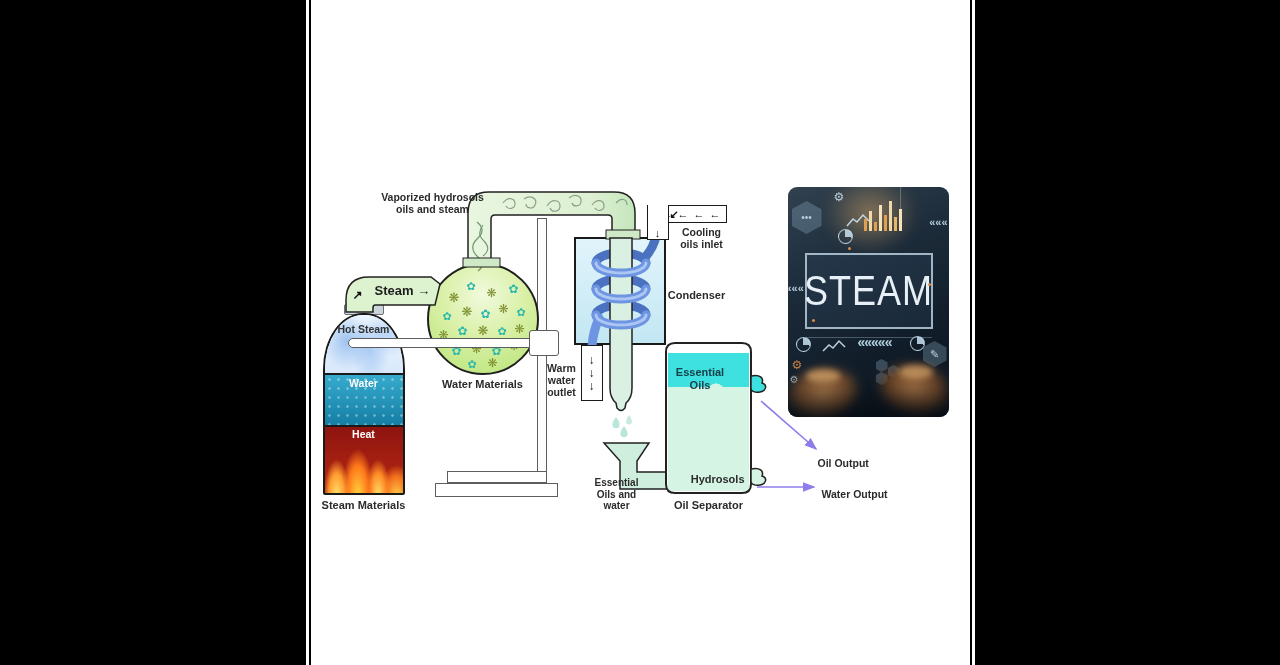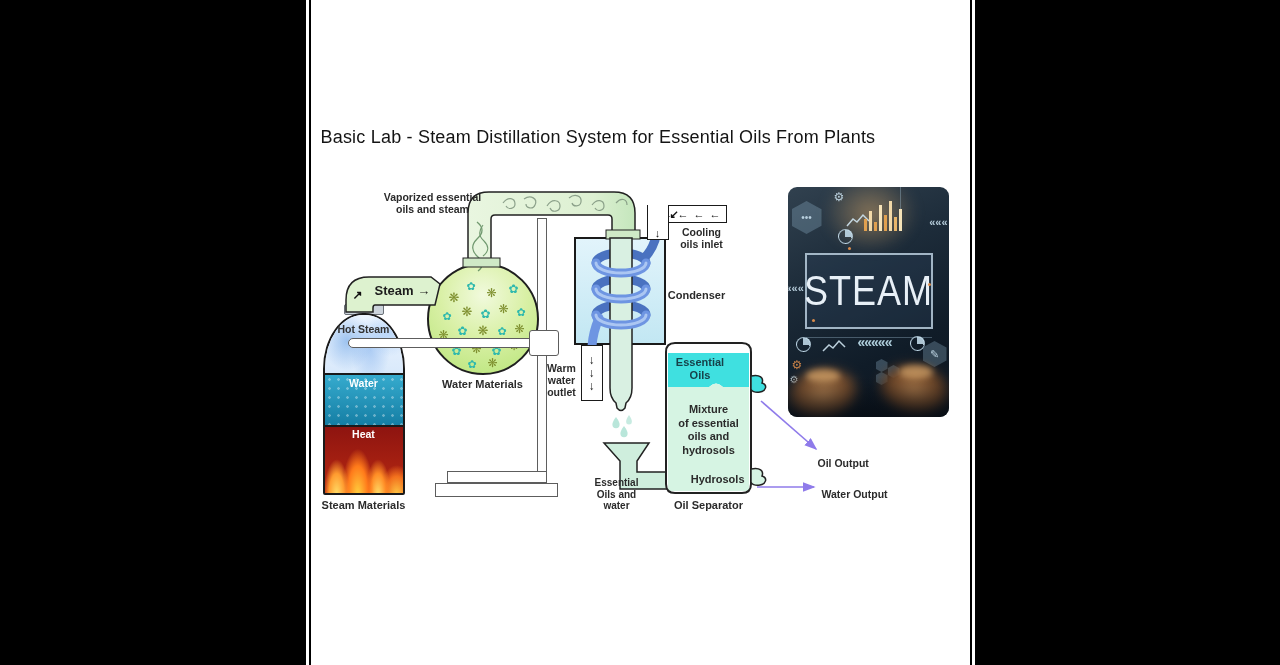--- a/index.html
+++ b/index.html
@@ -65,21 +65,21 @@
   .outlet { left:270px; top:345px; width:22px; height:56px; background:#fff; border:1.6px solid #1a1a1a;
             display:flex; flex-direction:column; align-items:center; justify-content:center; gap:1px; }
   .outlet .arr { font-size:12px; }
 
   
   .vapor-lbl { left:58px; top:191px; width:128px; }
   .cool-lbl { left:358px; top:226px; width:66px; }
   .cond-lbl { left:356px; top:289px; width:60px; text-align:center; }
   .warm-lbl { left:234px; top:362px; width:34px; text-align:center; }
   .funnel-lbl { left:272px; top:477px; width:68px; font-size:10px; }
-  .sep-oils-lbl { left:357px; top:356px; width:65px; color:#17414a; }
+  .sep-oils-lbl { left:357px; top:366px; width:65px; color:#17414a; }
   .sep-mix-lbl { left:357px; top:403px; width:82px; line-height:1.23; }
   .sep-hyd-lbl { left:368px; top:473px; width:66px; text-align:right; }
   .sep-lbl { left:350px; top:499px; width:96px; }
   .steam-lbl { left:64px; top:283px; font-size:13px; font-weight:600; color:#1c1c1c; }
   .steam-arr-up { left:42px; top:288px; font-size:12px; font-weight:700; color:#111; }
   .oil-out-lbl { left:507px; top:457px; font-size:10.5px; }
   .water-out-lbl { left:511px; top:488px; font-size:10.5px; }
 
   svg.diagram { position:absolute; left:0; top:0; pointer-events:none; }
 
@@ -110,21 +110,20 @@
   .ph-vig { position:absolute; left:0; bottom:0; width:100%; height:40px;
             background:linear-gradient(rgba(5,10,16,0), rgba(5,10,16,.7)); }
 </style>
 </head>
 <body>
 
 <div class="stage">
  <div class="slide-wrap">
   <div class="slide">
 
-    <div class="title">Basic Lab - Steam Distillation System for Essential Oils From Plants</div>
 
     <div class="abs pole"></div>
     <div class="abs base-top"></div>
     <div class="abs base-bot"></div>
     <div class="abs gen-rim"></div>
 
     <div class="abs generator">
       <div class="gen-hot"></div>
       <div class="gen-water"></div>
       <div class="gen-heat"></div>
@@ -297,21 +296,21 @@
       <span class="arr">↓</span>
     </div>
     <span class="arr-dl">↙</span>
     <div class="abs outlet">
       <span class="arr">↓</span>
       <span class="arr">↓</span>
       <span class="arr">↓</span>
     </div>
 
     <div class="lbl vapor-lbl">
-      <div>Vaporized essential</div>
+      <div>Vaporized hydrosols</div>
       <div>oils and steam</div>
     </div>
     <span class="abs steam-arr-up">↗</span>
     <span class="abs steam-lbl">
       <span>Steam</span>
       <span>→</span>
     </span>
     <div class="lbl cool-lbl">
       <div>Cooling</div>
       <div>oils inlet</div>
@@ -322,26 +321,20 @@
       <div>water</div>
       <div>outlet</div>
     </div>
     <div class="lbl big flask-lbl">Water Materials</div>
     <div class="lbl big gen-lbl" style="left:0;top:499px;width:106px">Steam Materials</div>
     <div class="lbl funnel-lbl">
       <div>Essential</div>
       <div>Oils and water</div>
     </div>
     <div class="lbl big sep-oils-lbl">Essential Oils</div>
-    <div class="lbl big sep-mix-lbl">
-      <div>Mixture</div>
-      <div>of essential</div>
-      <div>oils and</div>
-      <div>hydrosols</div>
-    </div>
     <div class="lbl big sep-hyd-lbl">Hydrosols</div>
     <div class="lbl big sep-lbl">Oil Separator</div>
     <div class="lbl oil-out-lbl">Oil Output</div>
     <div class="lbl water-out-lbl">Water Output</div>
 
   </div>
  </div>
 </div>
 
 </body></html>

